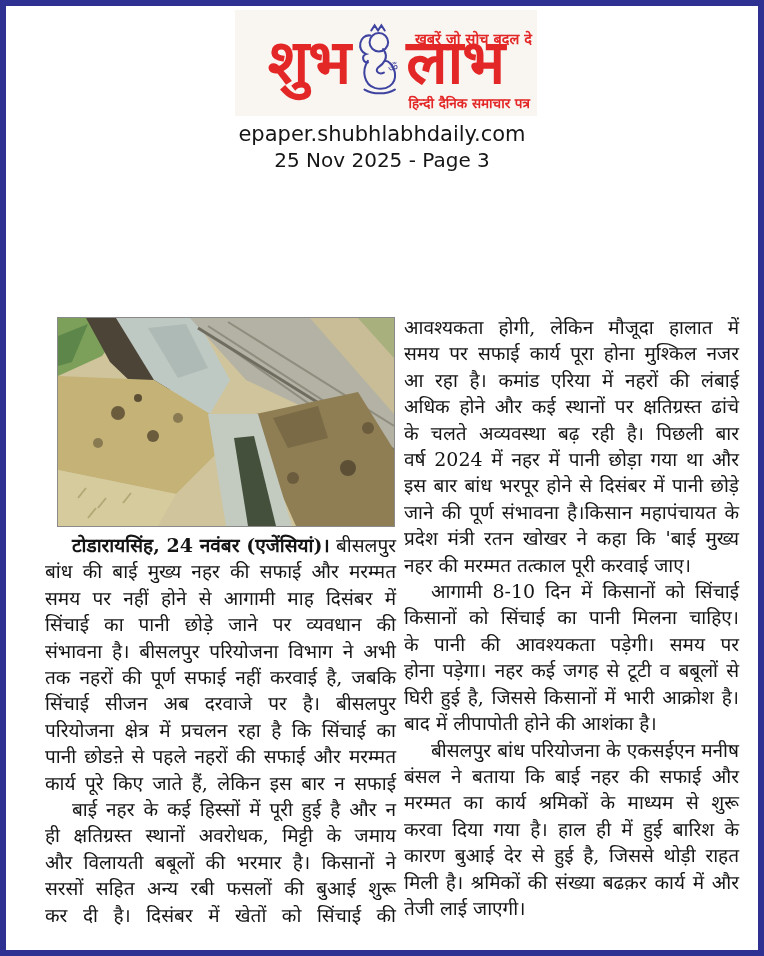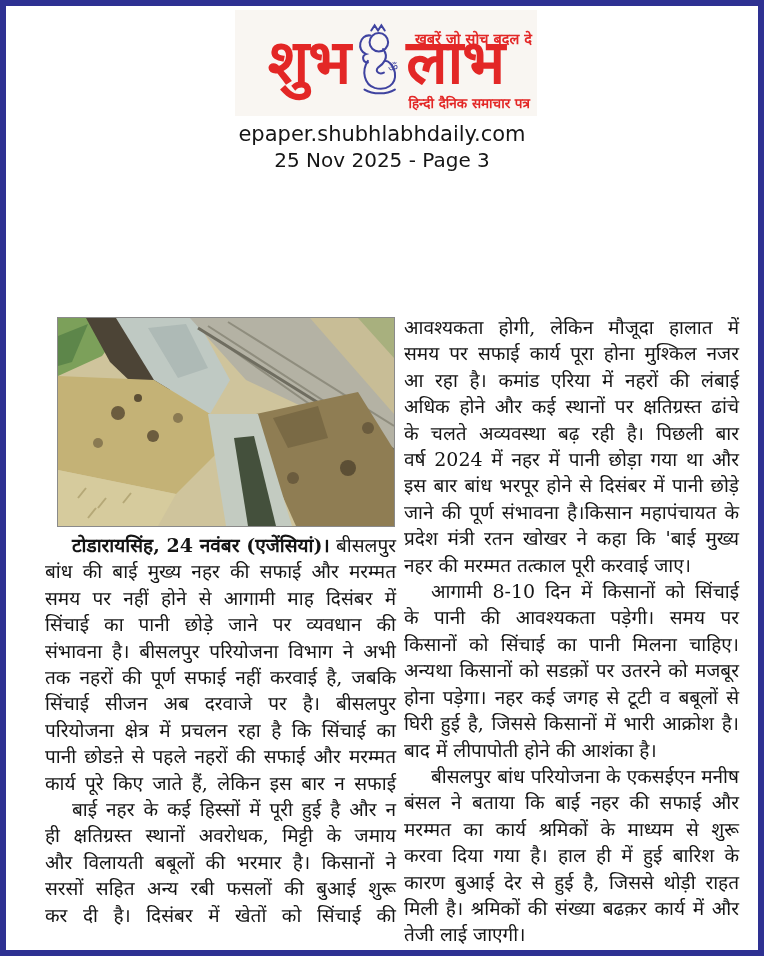--- a/index.html
+++ b/index.html
@@ -133,23 +133,22 @@
           <div class="tline">समय पर सफाई कार्य पूरा होना मुश्किल नजर</div>
           <div class="tline">आ रहा है। कमांड एरिया में नहरों की लंबाई</div>
           <div class="tline">अधिक होने और कई स्थानों पर क्षतिग्रस्त ढांचे</div>
           <div class="tline">के चलते अव्यवस्था बढ़ रही है। पिछली बार</div>
           <div class="tline">वर्ष 2024 में नहर में पानी छोड़ा गया था और</div>
           <div class="tline">इस बार बांध भरपूर होने से दिसंबर में पानी छोड़े</div>
           <div class="tline">जाने की पूर्ण संभावना है।किसान महापंचायत के</div>
           <div class="tline">प्रदेश मंत्री रतन खोखर ने कहा कि 'बाई मुख्य</div>
           <div class="tline lastline">नहर की मरम्मत तत्काल पूरी करवाई जाए।</div>
           <div class="tline indent">आगामी 8-10 दिन में किसानों को सिंचाई</div>
+          <div class="tline">किसानों को सिंचाई का पानी मिलना चाहिए।</div>
           <div class="tline">के पानी की आवश्यकता पड़ेगी। समय पर</div>
-          <div class="tline">किसानों को सिंचाई का पानी मिलना चाहिए।</div>
-          <div class="tline">अन्यथा किसानों को सडक़ों पर उतरने को मजबूर</div>
           <div class="tline">होना पड़ेगा। नहर कई जगह से टूटी व बबूलों से</div>
           <div class="tline">घिरी हुई है, जिससे किसानों में भारी आक्रोश है।</div>
           <div class="tline lastline">बाद में लीपापोती होने की आशंका है।</div>
           <div class="tline indent">बीसलपुर बांध परियोजना के एकसईएन मनीष</div>
           <div class="tline">बंसल ने बताया कि बाई नहर की सफाई और</div>
           <div class="tline">मरम्मत का कार्य श्रमिकों के माध्यम से शुरू</div>
           <div class="tline">करवा दिया गया है। हाल ही में हुई बारिश के</div>
           <div class="tline">कारण बुआई देर से हुई है, जिससे थोड़ी राहत</div>
           <div class="tline">मिली है। श्रमिकों की संख्या बढक़र कार्य में और</div>
           <div class="tline lastline">तेजी लाई जाएगी।</div>

